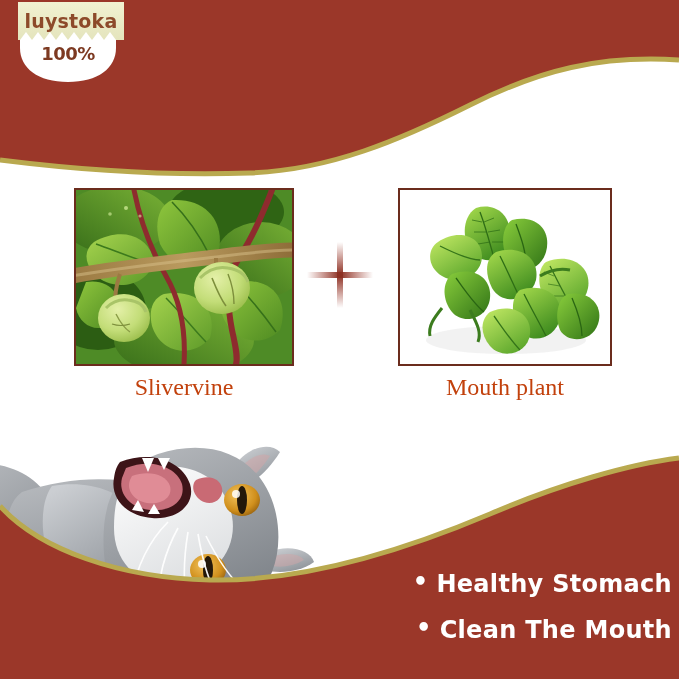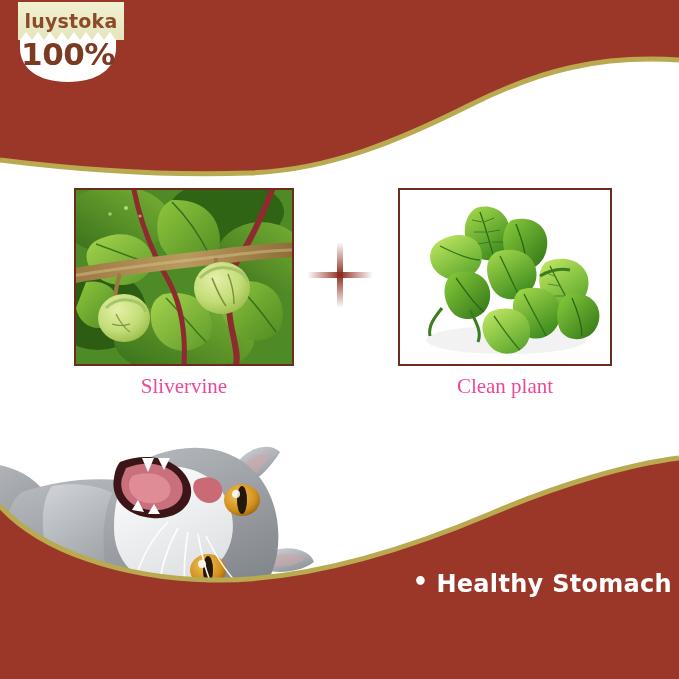--- a/index.html
+++ b/index.html
@@ -17,21 +17,21 @@
   }
   #logo-label span{
     display:block;text-align:center;line-height:38px;
     font-family:"DejaVu Sans",sans-serif;font-weight:700;font-size:19px;
     color:#8d4a2a;letter-spacing:.2px;
   }
   #logo-egg{position:absolute;left:2px;top:28px;width:96px;height:52px;}
   #logo-pct{
     position:absolute;left:2px;top:34px;width:96px;height:36px;
     text-align:center;line-height:36px;
-    font-family:"DejaVu Sans",sans-serif;font-weight:700;font-size:31px;
+    font-family:"DejaVu Sans",sans-serif;font-weight:700;font-size:18px;
     color:#7d3a22;letter-spacing:-.5px;
   }
 
   
   #headline{
     position:absolute;left:106px;top:30px;width:560px;
     font-family:"DejaVu Sans",sans-serif;font-weight:700;font-size:33px;
     color:#ffffff;letter-spacing:.6px;white-space:nowrap;
     text-shadow:0 1px 1px rgba(70,20,12,.45);
   }
@@ -39,21 +39,21 @@
   
   #panels{position:absolute;left:0;top:188px;width:679px;height:220px;}
 
   .card{position:absolute;}
   .frame{
     position:absolute;left:0;top:0;
     border:2px solid #6b2c1d;background:#fff;overflow:hidden;
   }
   .caption{
     position:absolute;left:0;width:100%;text-align:center;
-    font-family:"Liberation Serif",serif;font-size:21px;color:#ec4899;
+    font-family:"Liberation Serif",serif;font-size:24px;color:#c2410c;
   }
   #card-left{left:74px;top:0;width:220px;height:215px;}
   #card-left .frame{width:216px;height:174px;}
   #card-left .caption{top:186px;}
   #card-right{left:398px;top:0;width:214px;height:215px;}
   #card-right .frame{width:210px;height:174px;}
   #card-right .caption{top:186px;}
 
   #plus{position:absolute;left:305px;top:240px;width:70px;height:70px;}
 
@@ -228,21 +228,21 @@
             <path d="M168,104 C190,100 204,116 198,134 C192,152 168,154 160,140 C154,126 158,108 168,104 Z" fill="url(#mB)"></path>
             <path d="M172,108 C178,122 182,134 182,146" stroke="#2a6613" stroke-width="1.3" fill="none"></path>
 
             <path d="M90,122 C112,112 132,124 130,144 C128,164 102,170 90,156 C80,144 80,130 90,122 Z" fill="url(#mC)"></path>
             <path d="M94,126 C104,140 112,152 120,160" stroke="#35741a" stroke-width="1.3" fill="none"></path>
 
             <path d="M140,86 C150,80 160,78 170,80" stroke="#3c7c1e" stroke-width="3" fill="none"></path>
           </g>
         </svg>
       </div>
-      <div class="caption">Clean plant</div>
+      <div class="caption">Mouth plant</div>
     </div>
   </div>
 
   <svg id="plus" viewBox="0 0 70 70">
     <defs>
       <linearGradient id="pH" x1="0" y1="0" x2="1" y2="0">
         <stop offset="0%" stop-color="#9b3729" stop-opacity="0"></stop>
         <stop offset="50%" stop-color="#8c2f22" stop-opacity="1"></stop>
         <stop offset="100%" stop-color="#9b3729" stop-opacity="0"></stop>
       </linearGradient>
@@ -360,15 +360,18 @@
     <path d="M0,106
              C40,150 120,178 210,180
              C300,182 400,152 490,114
              C560,84 630,64 679,58" fill="none" stroke="#b9a94f" stroke-width="5"></path>
   </svg>
 
   <div id="bullets">
     <div class="bullet">
       <span class="dot">•</span><span>Healthy Stomach</span>
     </div>
+    <div class="bullet">
+      <span class="dot">•</span><span>Clean The Mouth</span>
+    </div>
   </div>
 
 </div>
 
 </body></html>

